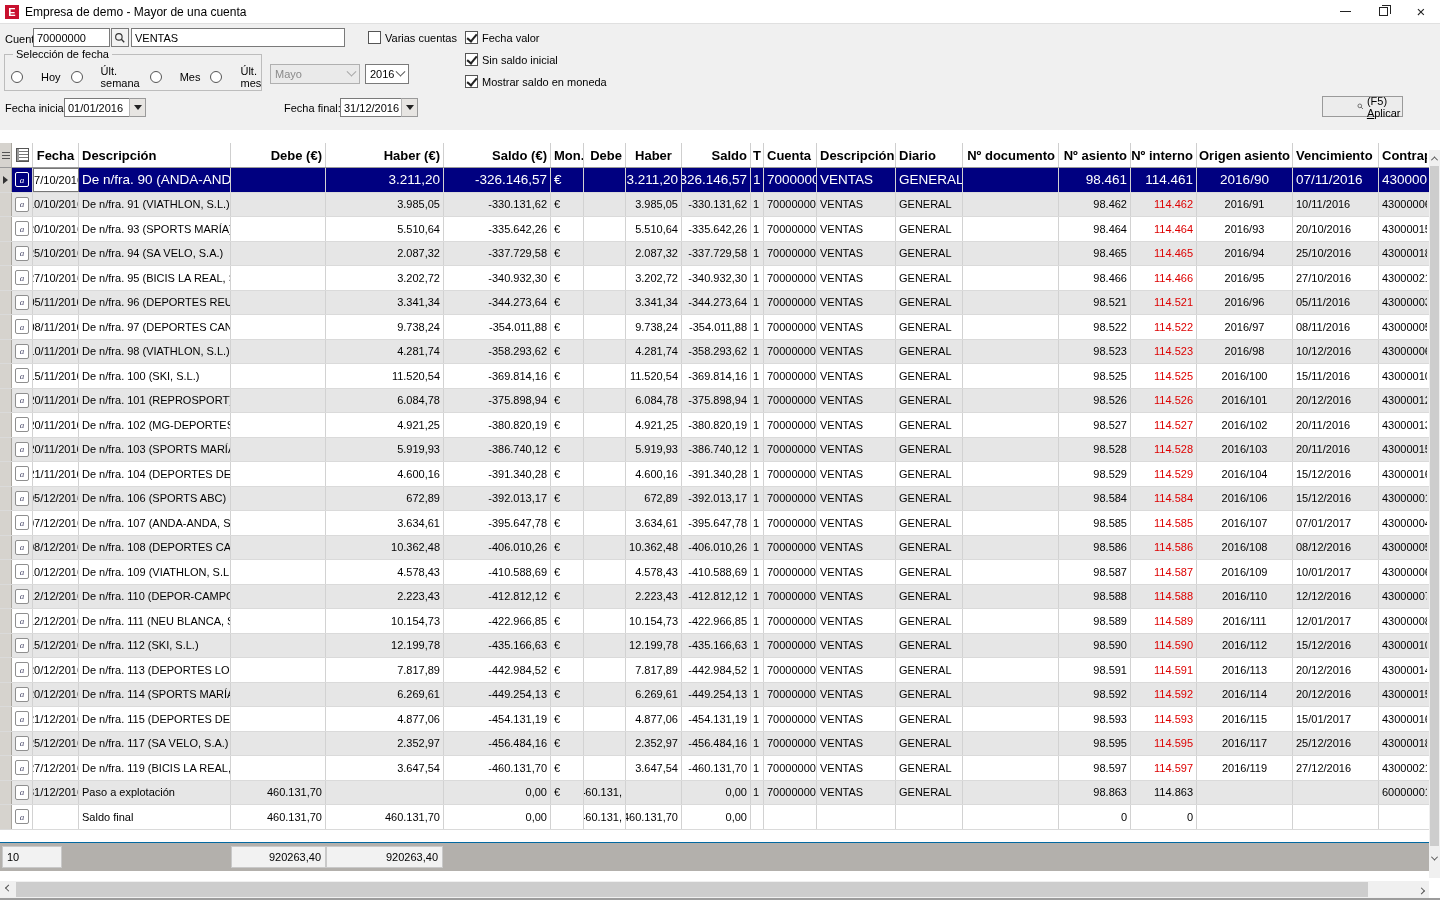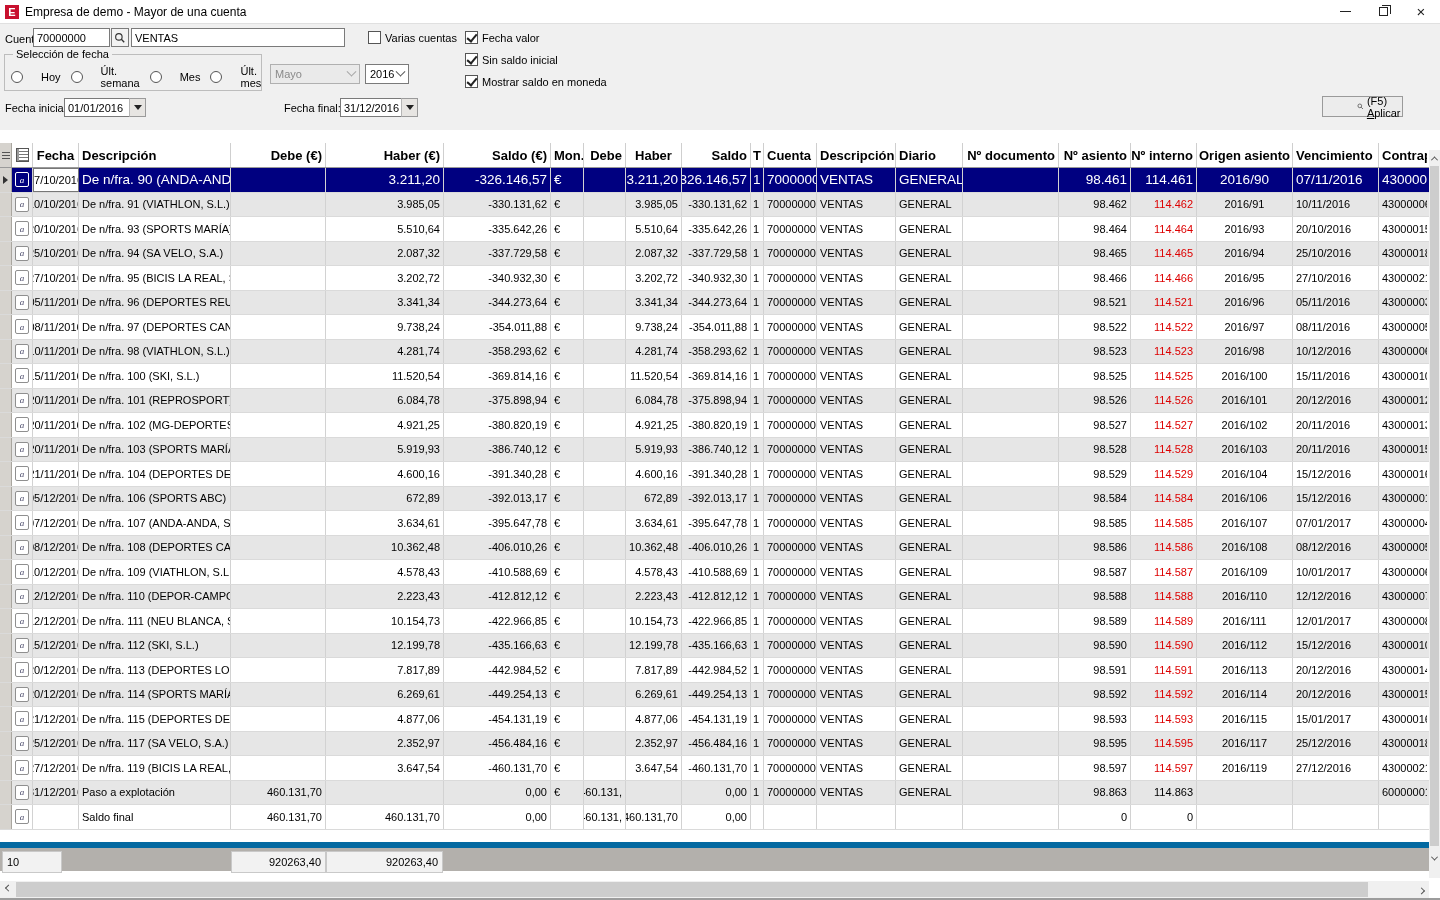--- a/index.html
+++ b/index.html
@@ -77,21 +77,21 @@
     display:flex; align-items:center; justify-content:center; }
   .grid-row.sel .doc-icon { background:#000080; border-color:#fff; color:#fff; }
   .menu-icon { width:8px; height:7px; background:linear-gradient(#555 1px, transparent 1px); background-size:8px 3px; }
   .book-icon { width:13px; height:14px; border:1px solid #555; background:
       linear-gradient(90deg,#9a9a9a 2px, transparent 2px),
       linear-gradient(#777 1px, transparent 1px);
     background-size:13px 14px, 13px 3px; background-position:0 0, 3px 2px; background-repeat:no-repeat,repeat; background-color:#fff; }
 
   
   .gap { height:12.5px; background:#fff; }
-  .footerbar { position:relative; height:29px; background:#b3b0ac; border-top:6px solid #0369a1; width:1429px; }
+  .footerbar { position:relative; height:29px; background:#b3b0ac; border-top:1px solid #0369a1; width:1429px; }
   .fcell { position:absolute; top:3px; height:22px; background:#f2f2f2; border:1px solid #c9c9c9; display:flex; align-items:center;
     padding:0 4px; font-size:11px; }
   .fcount { left:2px; width:60px; }
   .ftot1 { left:231px; width:95px; justify-content:flex-end; }
   .ftot2 { left:326px; width:117px; justify-content:flex-end; }
 
   
   .vscroll { position:absolute; right:0; top:150px; width:11px; height:728px; background:#f0f0f0; }
   .vscroll .thumb { position:absolute; top:16px; left:1px; width:9px; height:680px; background:#cdcdcd; }
   .sarrow { position:absolute; width:11px; height:16px; display:flex; align-items:center; justify-content:center; }

